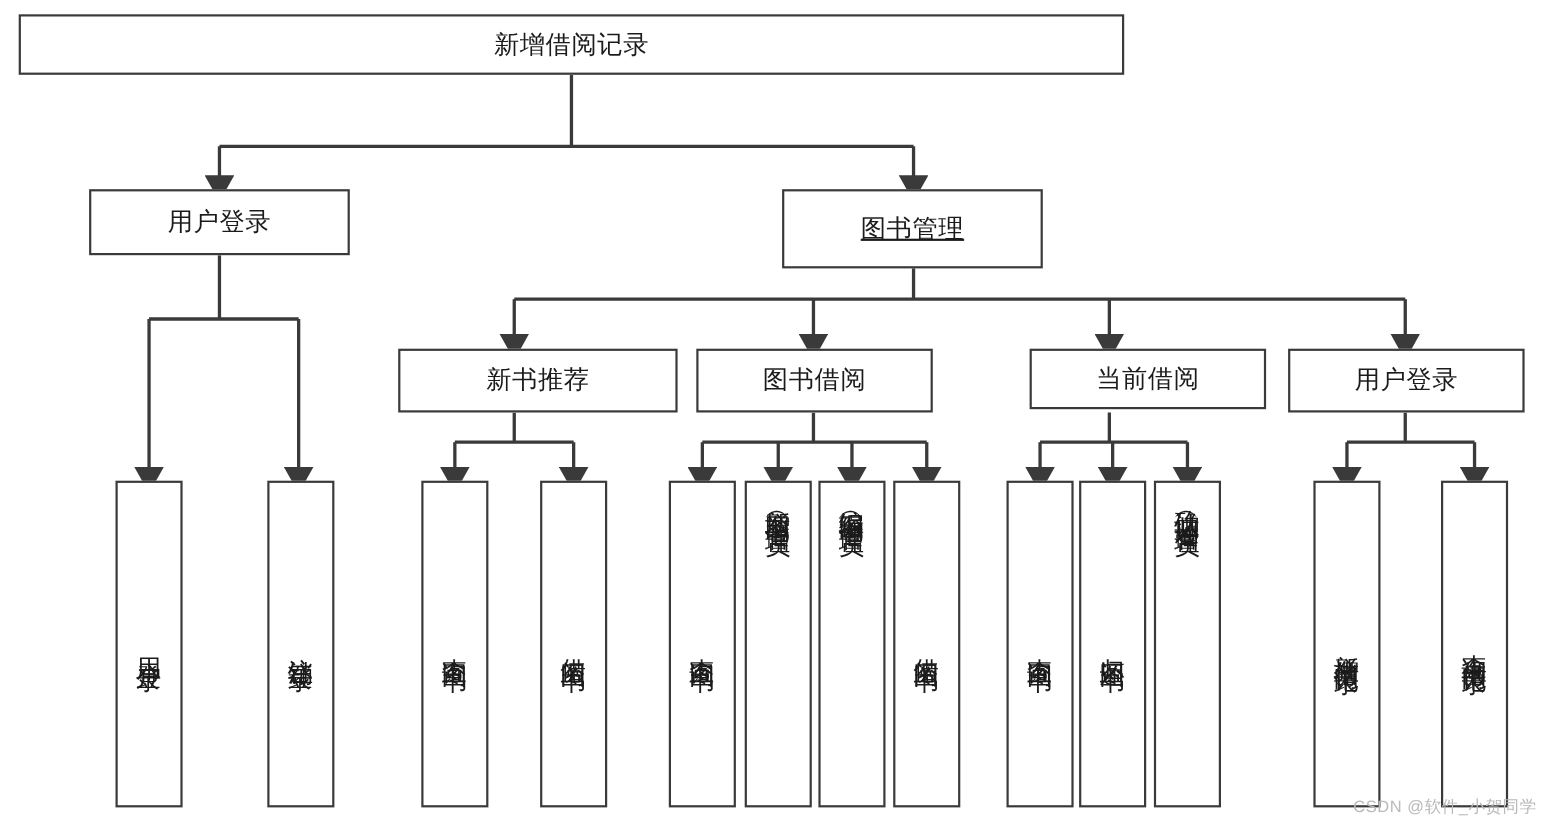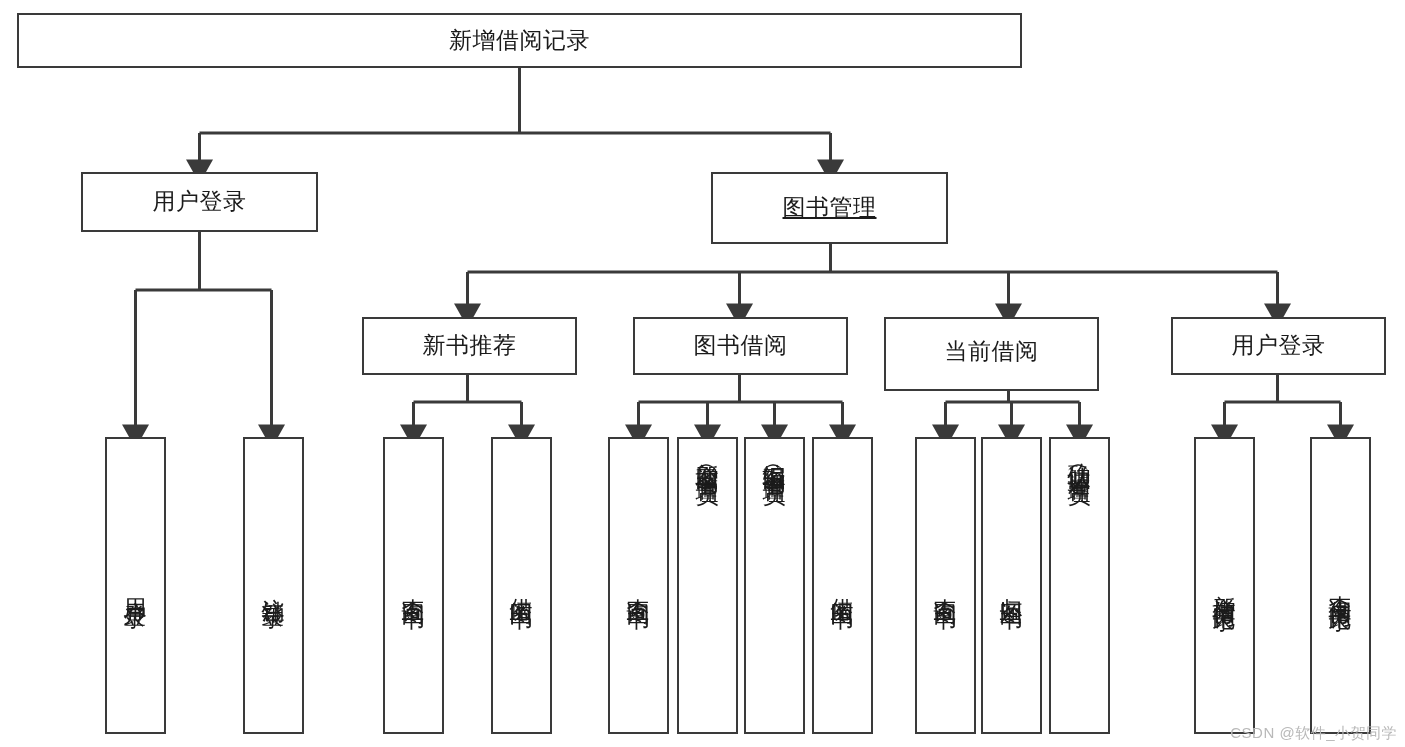--- a/index.html
+++ b/index.html
@@ -141,29 +141,29 @@
   </div>
 
   <div class="node horizontal" style="left:81px; top:172px; width:237px; height:60px;">
     <span class="node-label">用户登录</span>
   </div>
 
   <div class="node horizontal" style="left:711px; top:172px; width:237px; height:72px;text-decoration:underline;">
     <span class="node-label">图书管理</span>
   </div>
 
-  <div class="node horizontal" style="left:362px; top:317px; width:215px; height:58px;">
+  <div class="node horizontal" style="left:362px; top:317px; width:254px; height:58px;">
     <span class="node-label">新书推荐</span>
   </div>
 
   <div class="node horizontal" style="left:633px; top:317px; width:215px; height:58px;">
     <span class="node-label">图书借阅</span>
   </div>
 
-  <div class="node horizontal" style="left:884px; top:317px; width:215px; height:74px;font-family:Liberation Mono, monospace;">
+  <div class="node horizontal" style="left:936px; top:317px; width:215px; height:55px;">
     <span class="node-label">当前借阅</span>
   </div>
 
   <div class="node horizontal" style="left:1171px; top:317px; width:215px; height:58px;">
     <span class="node-label">用户登录</span>
   </div>
 
   <div class="node vertical centered" style="left:105px; top:437px; width:61px; height:297px;">
     <span class="node-label">用户登录</span>
   </div>

